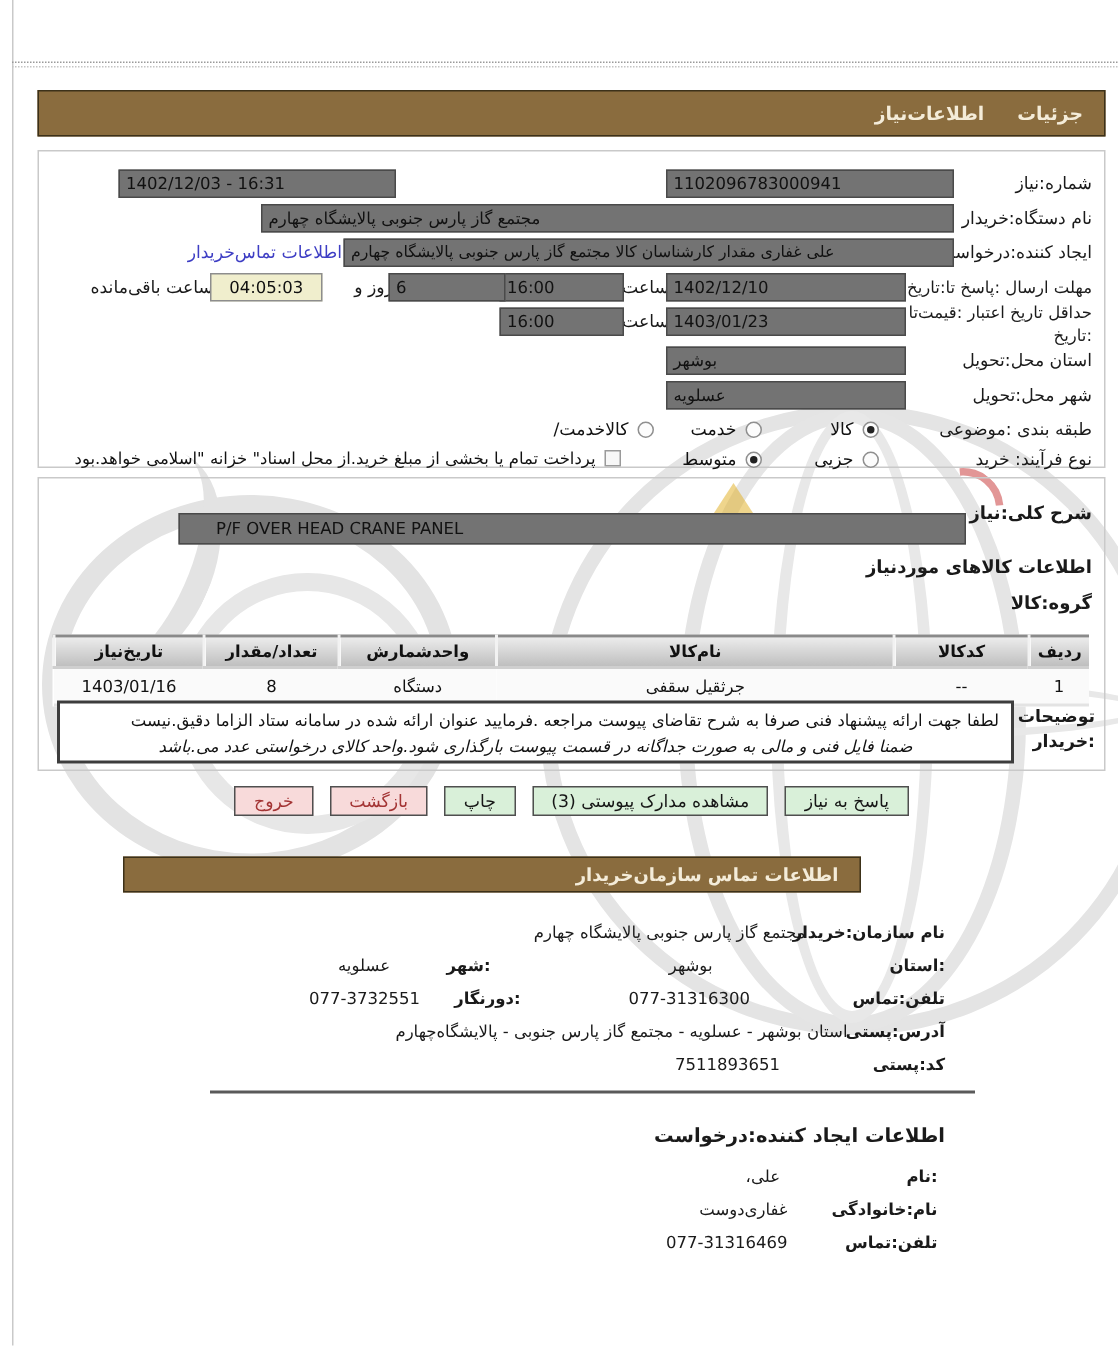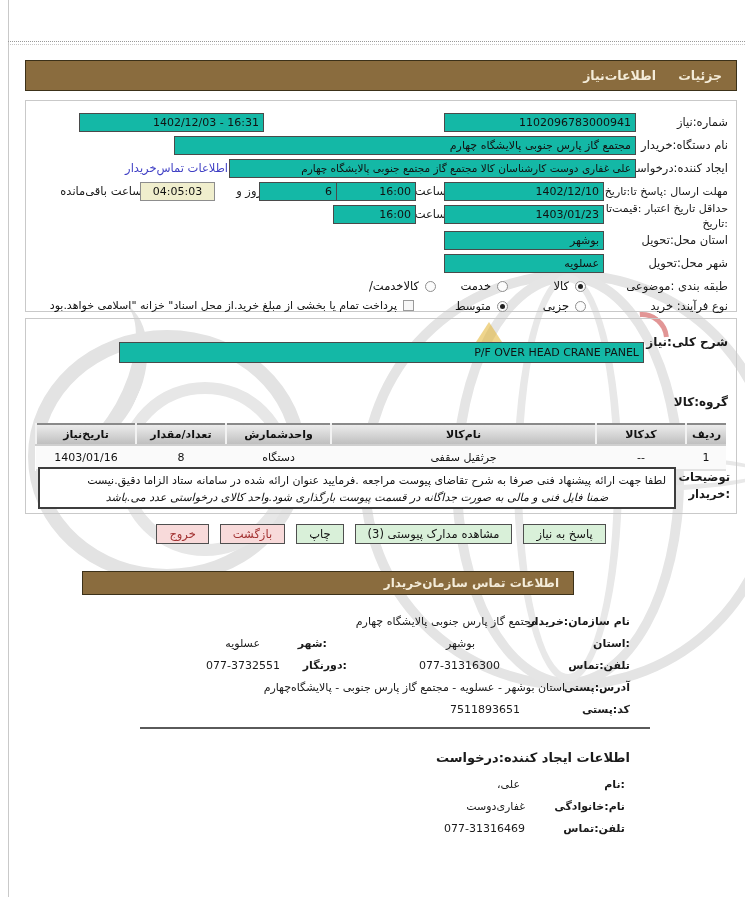--- a/index.html
+++ b/index.html
@@ -21,22 +21,22 @@
     color:#f4ecd9;font-weight:bold;font-size:12.5px;
     display:flex;align-items:center;padding:0 14px;box-sizing:border-box;
     white-space:nowrap;
   }
   
   .sec{position:absolute;border:1px solid #c9c9c9;background:transparent;box-sizing:border-box;}
   .lbl{position:absolute;font-size:11.5px;line-height:19px;white-space:nowrap;color:#1a1a1a;}
   .lbl.b{font-weight:bold;}
   .val{position:absolute;font-size:11px;line-height:19px;white-space:nowrap;color:#1a1a1a;}
   .ibox{
-    position:absolute;height:17px;border:1px solid #4a4a4a;background:#14b8a6;
-    font-size:11px;line-height:17px;padding:0 4px;text-align:right;
+    position:absolute;height:17px;border:1px solid #4a4a4a;background:#737373;
+    font-size:11px;line-height:17px;padding:0 4px;text-align:left;
     overflow:hidden;white-space:nowrap;box-sizing:content-box;z-index:2;
   }
   .ltr{direction:ltr;unicode-bidi:isolate;}
   .beige{background:#f0eecd;border-color:#8d8d8d;text-align:center;}
   
   .opt{position:absolute;display:flex;align-items:center;gap:6px;font-size:11.5px;white-space:nowrap;}
   .radio{width:11px;height:11px;border:1px solid #8f8f8f;border-radius:50%;background:#fcfcfc;box-sizing:border-box;flex:0 0 auto;}
   .radio.sel{position:relative;}
   .radio.sel::after{content:"";position:absolute;left:2px;top:2px;width:5px;height:5px;border-radius:50%;background:#222;}
   .cbox{width:11px;height:11px;border:1px solid #9a9a9a;background:#f7f7f7;box-sizing:border-box;flex:0 0 auto;}
@@ -94,21 +94,21 @@
 
   <span class="lbl" style="right:8px;top:12px;">شماره:نیاز</span>
   <span class="ibox" style="right:100px;top:12px;width:182px;">1102096783000941</span>
   <span class="lbl" style="right:308px;top:12px;margin-top:44px;">تاریخ و ساعت اعلان :عمومی</span>
   <span class="ibox ltr" style="right:472px;top:12px;width:175px;">1402/12/03 - 16:31</span>
 
   <span class="lbl" style="right:8px;top:35px;">نام دستگاه:خریدار</span>
   <span class="ibox" style="right:100px;top:35px;width:452px;">مجتمع گاز پارس جنوبی  پالایشگاه چهارم</span>
 
   <span class="lbl" style="right:8px;top:58px;">ایجاد کننده:درخواست</span>
-  <span class="ibox" style="right:100px;top:58px;width:397px;font-size:10.5px;">علی غفاری دوست کارشناسان کالا مجتمع گاز مجتمع جنوبی  پالایشگاه چهارم</span>
+  <span class="ibox" style="right:100px;top:58px;width:397px;font-size:10.5px;">علی غفاری مقدار کارشناسان کالا مجتمع گاز پارس جنوبی  پالایشگاه چهارم</span>
   <span class="link" style="right:508px;top:58px;">اطلاعات تماس‌خریدار</span>
 
   <span class="lbl" style="right:8px;top:81px;font-size:11px;">مهلت ارسال :پاسخ تا:تاریخ</span>
   <span class="ibox" style="right:132px;top:81px;width:150px;">1402/12/10</span>
   <span class="lbl" style="right:290px;top:81px;">ساعت</span>
   <span class="ibox" style="right:320px;top:81px;width:73px;">16:00</span>
   <span class="ibox" style="right:399px;top:81px;width:68px;">6</span>
   <span class="lbl" style="right:474px;top:81px;">روز و</span>
   <span class="ibox beige" style="right:521px;top:81px;width:65px;">04:05:03</span>
   <span class="lbl" style="right:594px;top:81px;">ساعت باقی‌مانده</span>
@@ -152,20 +152,21 @@
   </span>
   <span class="opt" style="right:322px;top:198px;">
     <span class="cbox"></span>
     <span style="font-size:11px;">پرداخت تمام یا بخشی از مبلغ خرید.از محل اسناد" خزانه "اسلامی خواهد.بود</span>
   </span>
 </div>
 
 <div class="sec" style="left:25px;top:318px;width:712px;height:196px;">
   <span class="lbl b" style="right:8px;top:14px;font-size:12px;">شرح کلی:نیاز</span>
   <span class="ibox" style="right:92px;top:23px;width:495px;height:19px;line-height:19px;padding-left:24px;">P/F OVER HEAD CRANE PANEL</span>
+  <span class="lbl b" style="right:8px;top:50px;font-size:12px;">اطلاعات  کالاهای موردنیاز</span>
   <span class="lbl b" style="right:8px;top:74px;font-size:12px;">گروه:کالا</span>
 
   <table class="goods" style="right:10px;top:104px;width:690px;">
     <colgroup>
       <col style="width:40px">
         <col style="width:90px">
         <col style="width:265px">
       <col style="width:105px">
         <col style="width:90px">
         <col style="width:100px">

